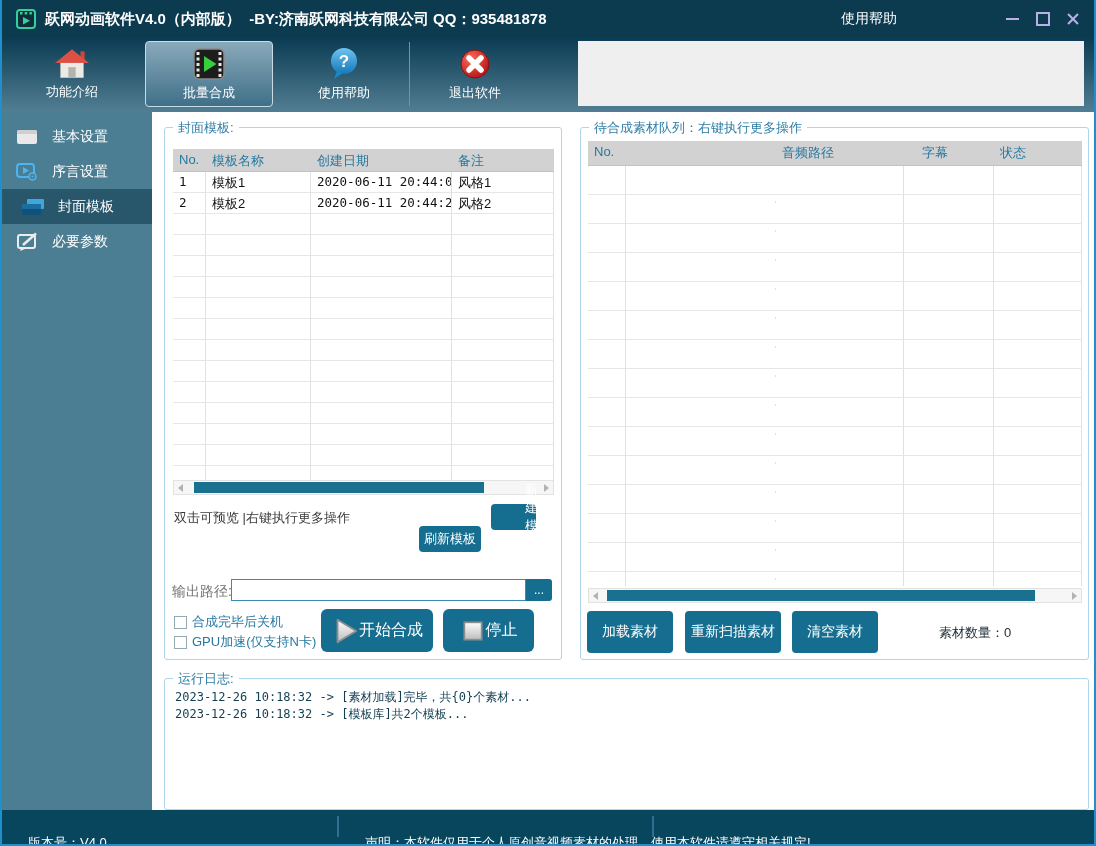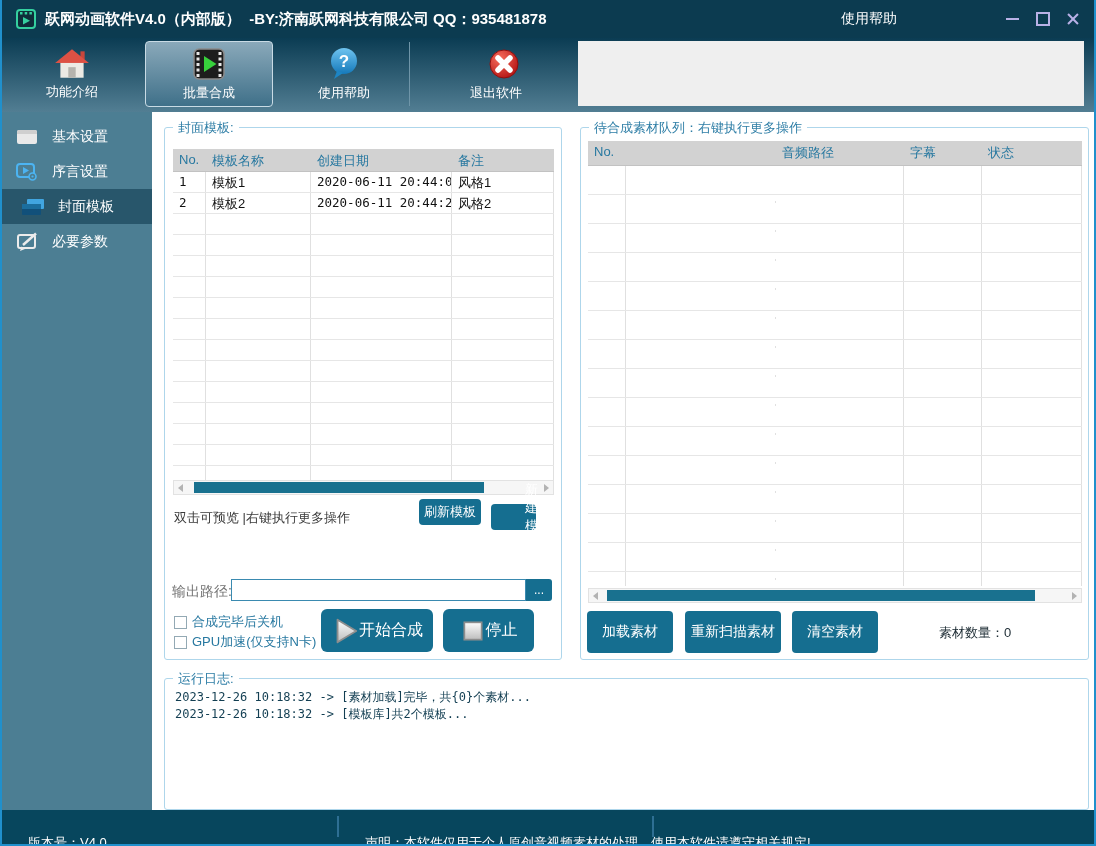--- a/index.html
+++ b/index.html
@@ -47,21 +47,21 @@
   .lt .thead{height:22px;}
   .rt .thead{height:24px;}
   .th{color:#2778a0;font-size:13px;padding:3px 0 0 6px;box-sizing:border-box;white-space:nowrap;overflow:hidden;}
   .trow{display:flex;border-bottom:1px solid #e6e6e6;box-sizing:border-box;}
   .lt .trow{height:21px;}
   .rt .trow{height:29px;}
   .tcell{border-right:1px solid #e0e0e0;padding:2px 0 0 6px;font-size:13px;color:#111;
     box-sizing:border-box;white-space:nowrap;overflow:hidden;}
   .mono{font-family:"DejaVu Sans Mono","Liberation Mono",monospace;font-size:12.5px;}
   .lt .c0{width:33px;}.lt .c1{width:105px;}.lt .c2{width:141px;}.lt .c3{flex:1;}
-  .rt .c0{width:38px;}.rt .c1{width:150px;margin-top:35px;}.rt .c2{width:128px;}.rt .c3{width:78px;}.rt .c4{flex:1;}
+  .rt .c0{width:38px;}.rt .c1{width:150px;margin-top:35px;}.rt .c2{width:128px;}.rt .c3{width:78px;margin-left:12px;}.rt .c4{flex:1;}
   
   .hscroll{position:absolute;display:flex;align-items:center;height:15px;background:#f6f6f6;
     border:1px solid #e2e2e2;box-sizing:border-box;cursor:pointer;}
   .hs-arrow{width:13px;height:100%;display:flex;align-items:center;justify-content:center;}
   .arr-l{width:0;height:0;border-top:4px solid transparent;border-bottom:4px solid transparent;border-right:5px solid #b3b3b3;}
   .arr-r{width:0;height:0;border-top:4px solid transparent;border-bottom:4px solid transparent;border-left:5px solid #b3b3b3;}
   .hs-track{flex:1;position:relative;height:100%;}
   .hs-thumb{position:absolute;top:1px;bottom:1px;background:#19718f;}
   
   .btn{background:#156e90;color:#fff;border-radius:4px;display:flex;align-items:center;
@@ -153,21 +153,21 @@
               <stop offset="1" stop-color="#1579ba"></stop>
             </linearGradient>
           </defs>
         <circle cx="18" cy="15" r="13" fill="url(#hg)"></circle>
         <polygon points="11,25 8,33 17,27" fill="#1d85c4"></polygon>
         <text x="18" y="21" font-size="17" font-weight="bold" fill="#fff" text-anchor="middle" font-family="Liberation Sans, sans-serif">?</text>
       </svg>
       <span>使用帮助</span>
     </div>
     <div class="tb-divider"></div>
-    <div class="tb-item" style="left:400px;align-items:flex-end;">
+    <div class="tb-item" style="left:413px;">
       <svg width="36" height="36" viewBox="0 0 36 36">
         <defs>
             <radialGradient id="rg" cx="0.35" cy="0.3" r="0.8">
           <stop offset="0" stop-color="#f86c5c"></stop>
               <stop offset="1" stop-color="#b01010"></stop>
             </radialGradient>
           </defs>
         <circle cx="18" cy="18" r="14" fill="url(#rg)" stroke="#8c1010" stroke-width="1"></circle>
         <path d="M12 12 L24 24 M24 12 L12 24" stroke="#fff" stroke-width="5.5" stroke-linecap="round"></path>
       </svg>
@@ -321,21 +321,21 @@
         </div>
       <div class="hs-track">
         <div class="hs-thumb" style="left:2%;width:82%;"></div>
       </div>
       <div class="hs-arrow">
           <span class="arr-r"></span>
         </div>
     </div>
 
     <div class="hint">双击可预览 |右键执行更多操作</div>
-    <div class="btn btn-small" style="left:254px;top:371px;width:62px;">刷新模板</div>
+    <div class="btn btn-small" style="left:254px;top:398px;width:62px;">刷新模板</div>
     <div class="btn btn-small" style="left:326px;top:376px;width:45px;padding-left:36px;">新建模板</div>
 
     <div class="outrow-label">输出路径:</div>
     <input class="out-input" type="text" value="" style="">
     <div class="btn" style="left:361px;top:451px;width:26px;height:22px;border-radius:0 3px 3px 0;font-size:12px;">...</div>
 
     <div class="chk-row" style="top:485px;">
       <span class="chk-box"></span>
       <span class="chk-label">合成完毕后关机</span>
     </div>

